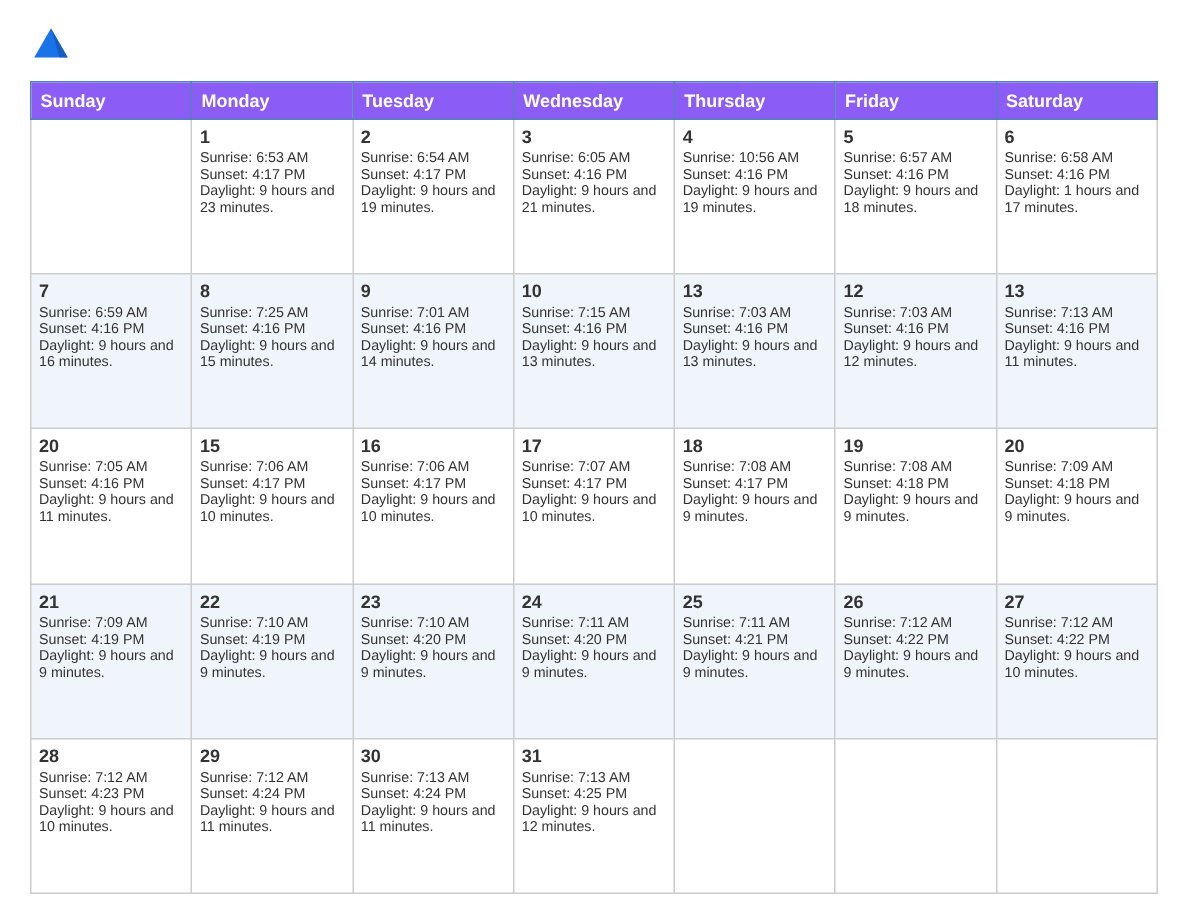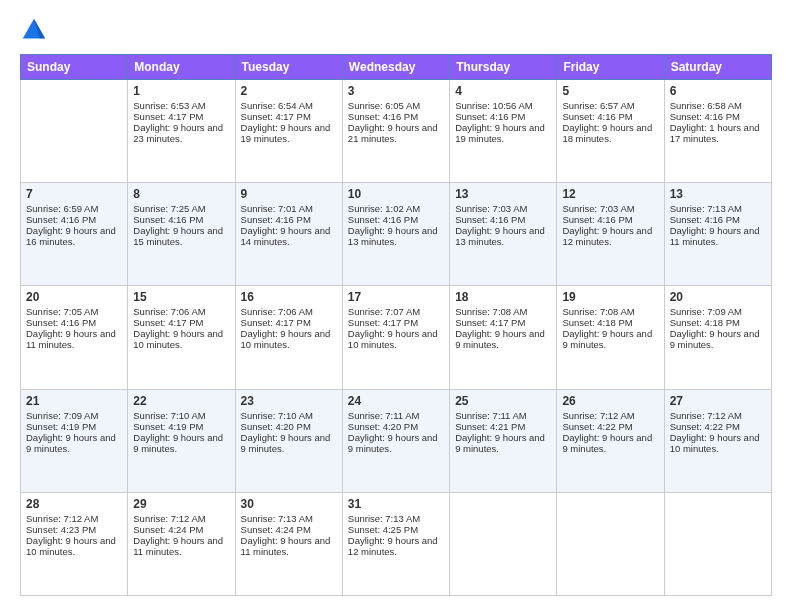--- a/index.html
+++ b/index.html
@@ -185,21 +185,21 @@
             <div>Daylight: 9 hours and 15 minutes.</div>
           </td>
           <td>
             <span class="day-number">9</span>
             <div>Sunrise: 7:01 AM</div>
             <div>Sunset: 4:16 PM</div>
             <div>Daylight: 9 hours and 14 minutes.</div>
           </td>
           <td>
             <span class="day-number">10</span>
-            <div>Sunrise: 1:02 AM</div>
+            <div>Sunrise: 7:15 AM</div>
             <div>Sunset: 4:16 PM</div>
             <div>Daylight: 9 hours and 13 minutes.</div>
           </td>
           <td>
             <span class="day-number">13</span>
             <div>Sunrise: 7:03 AM</div>
             <div>Sunset: 4:16 PM</div>
             <div>Daylight: 9 hours and 13 minutes.</div>
           </td>
           <td>

